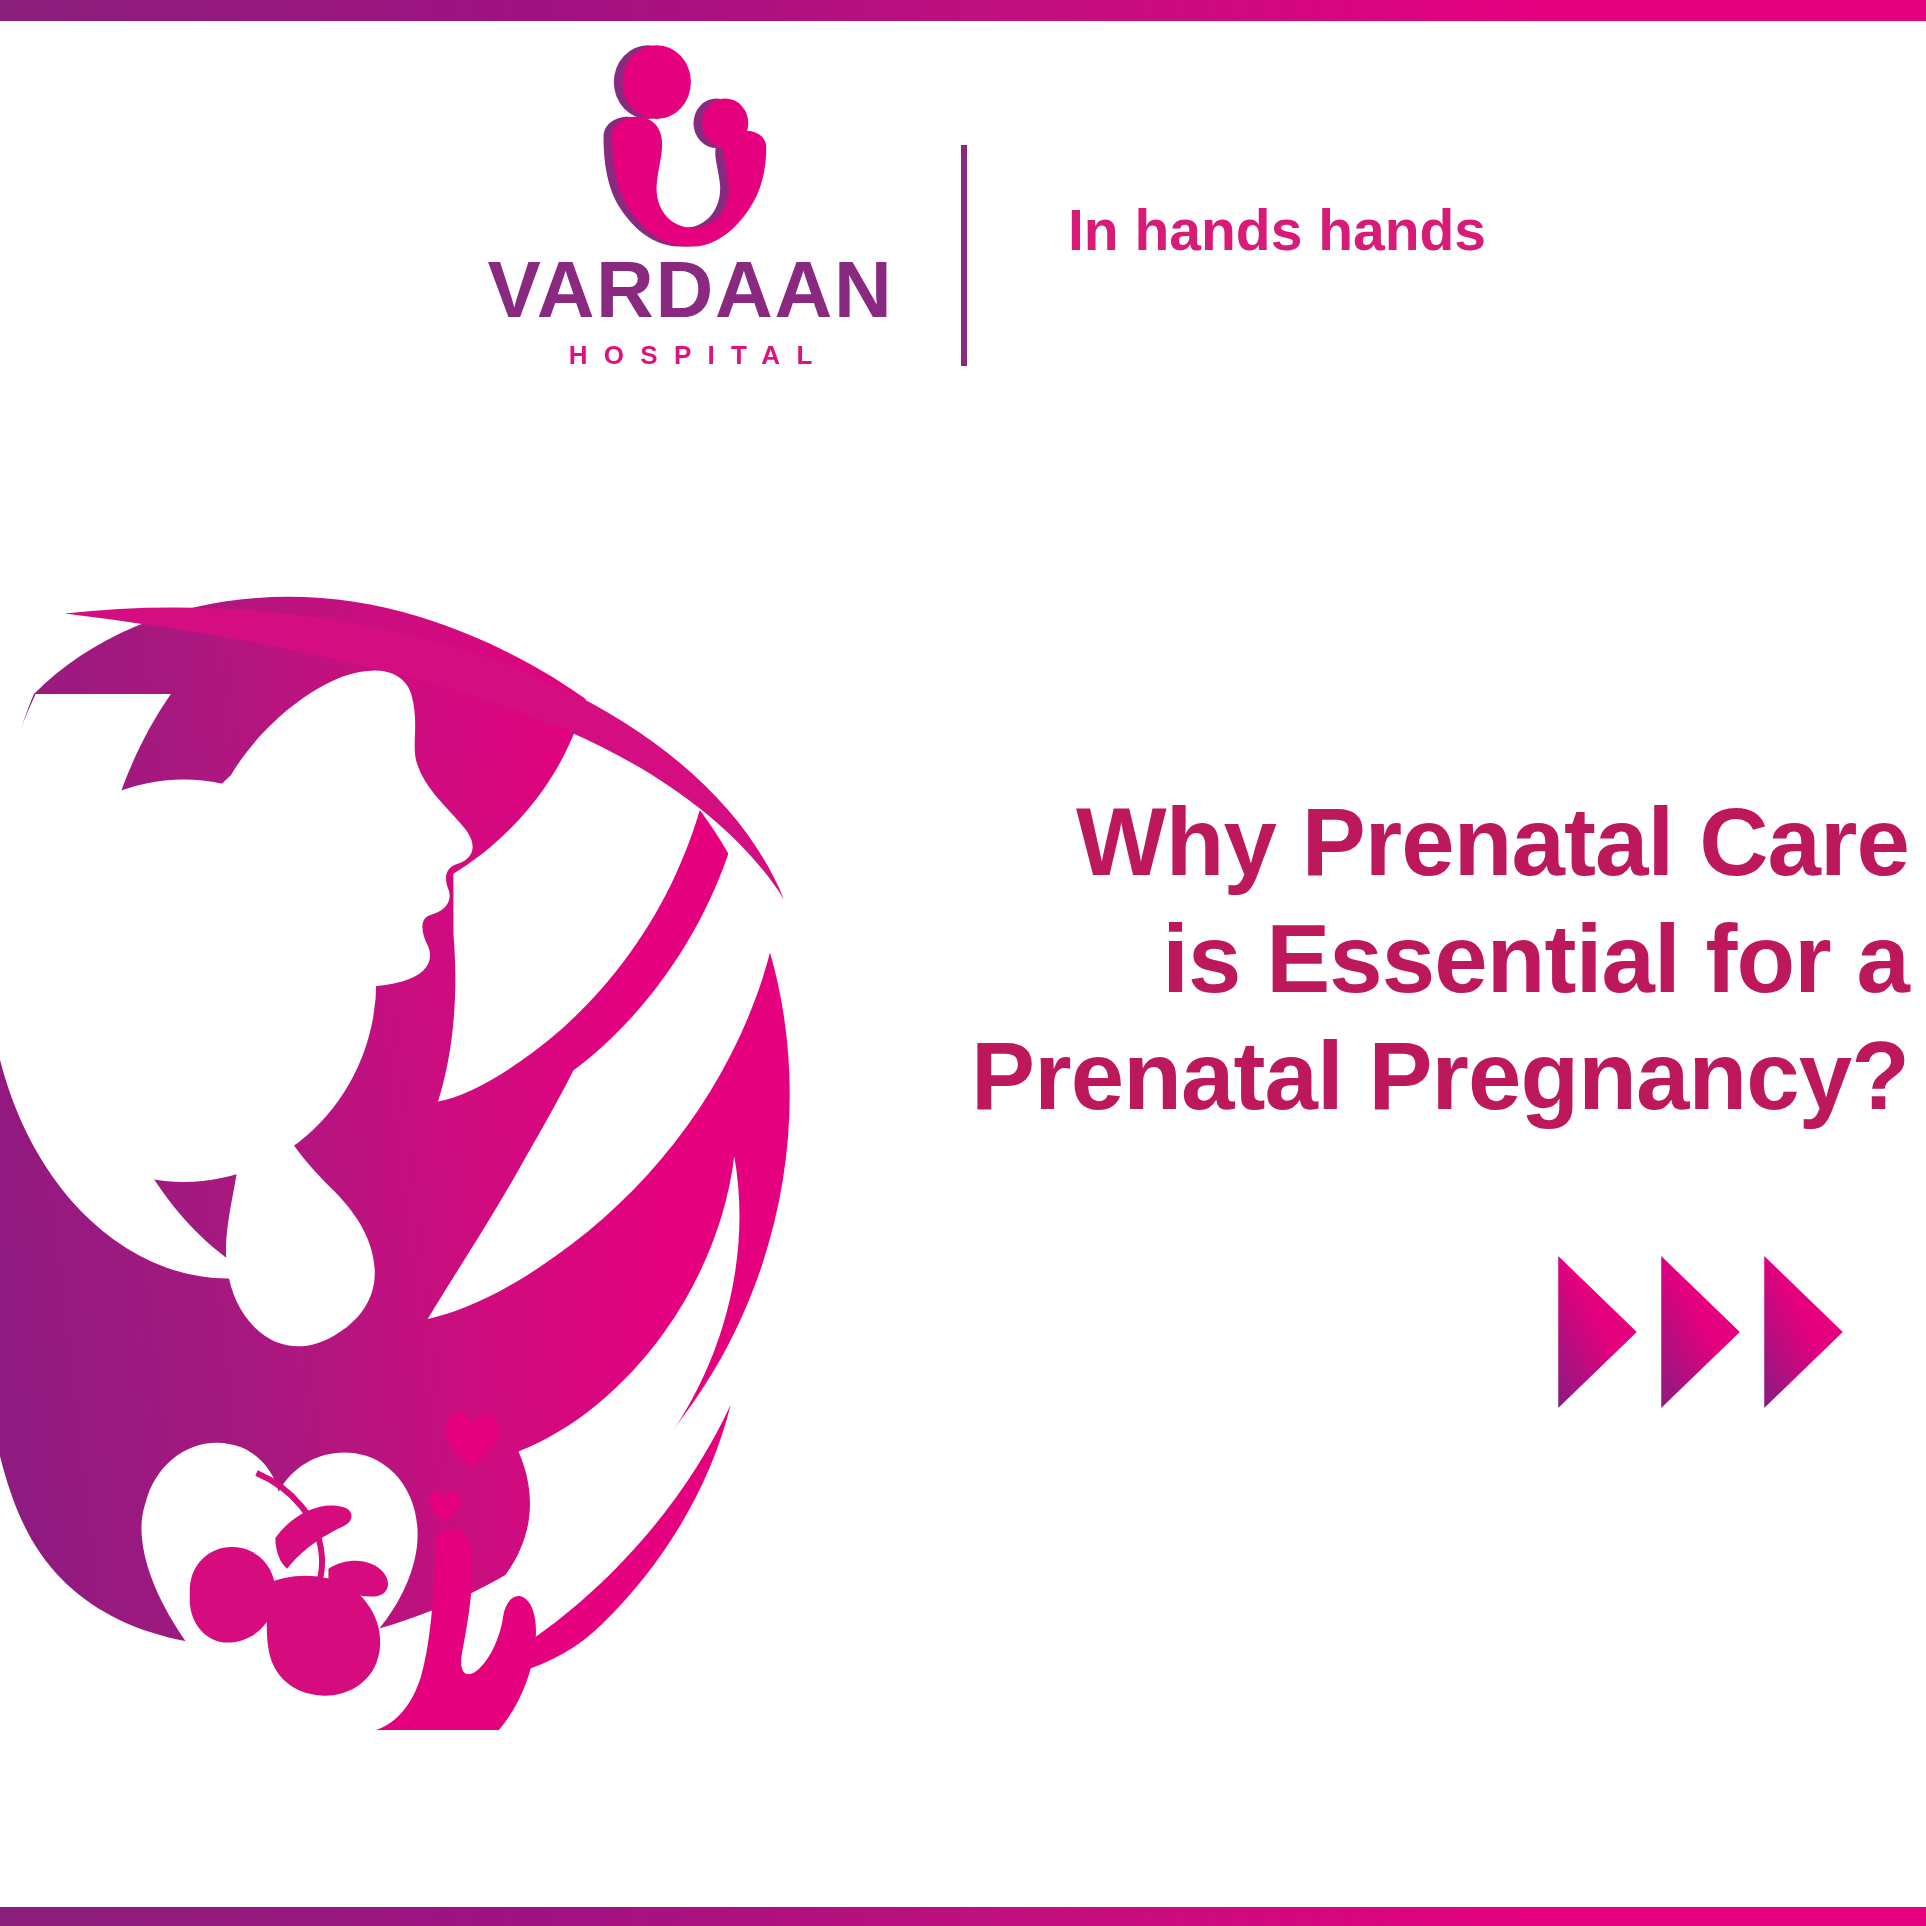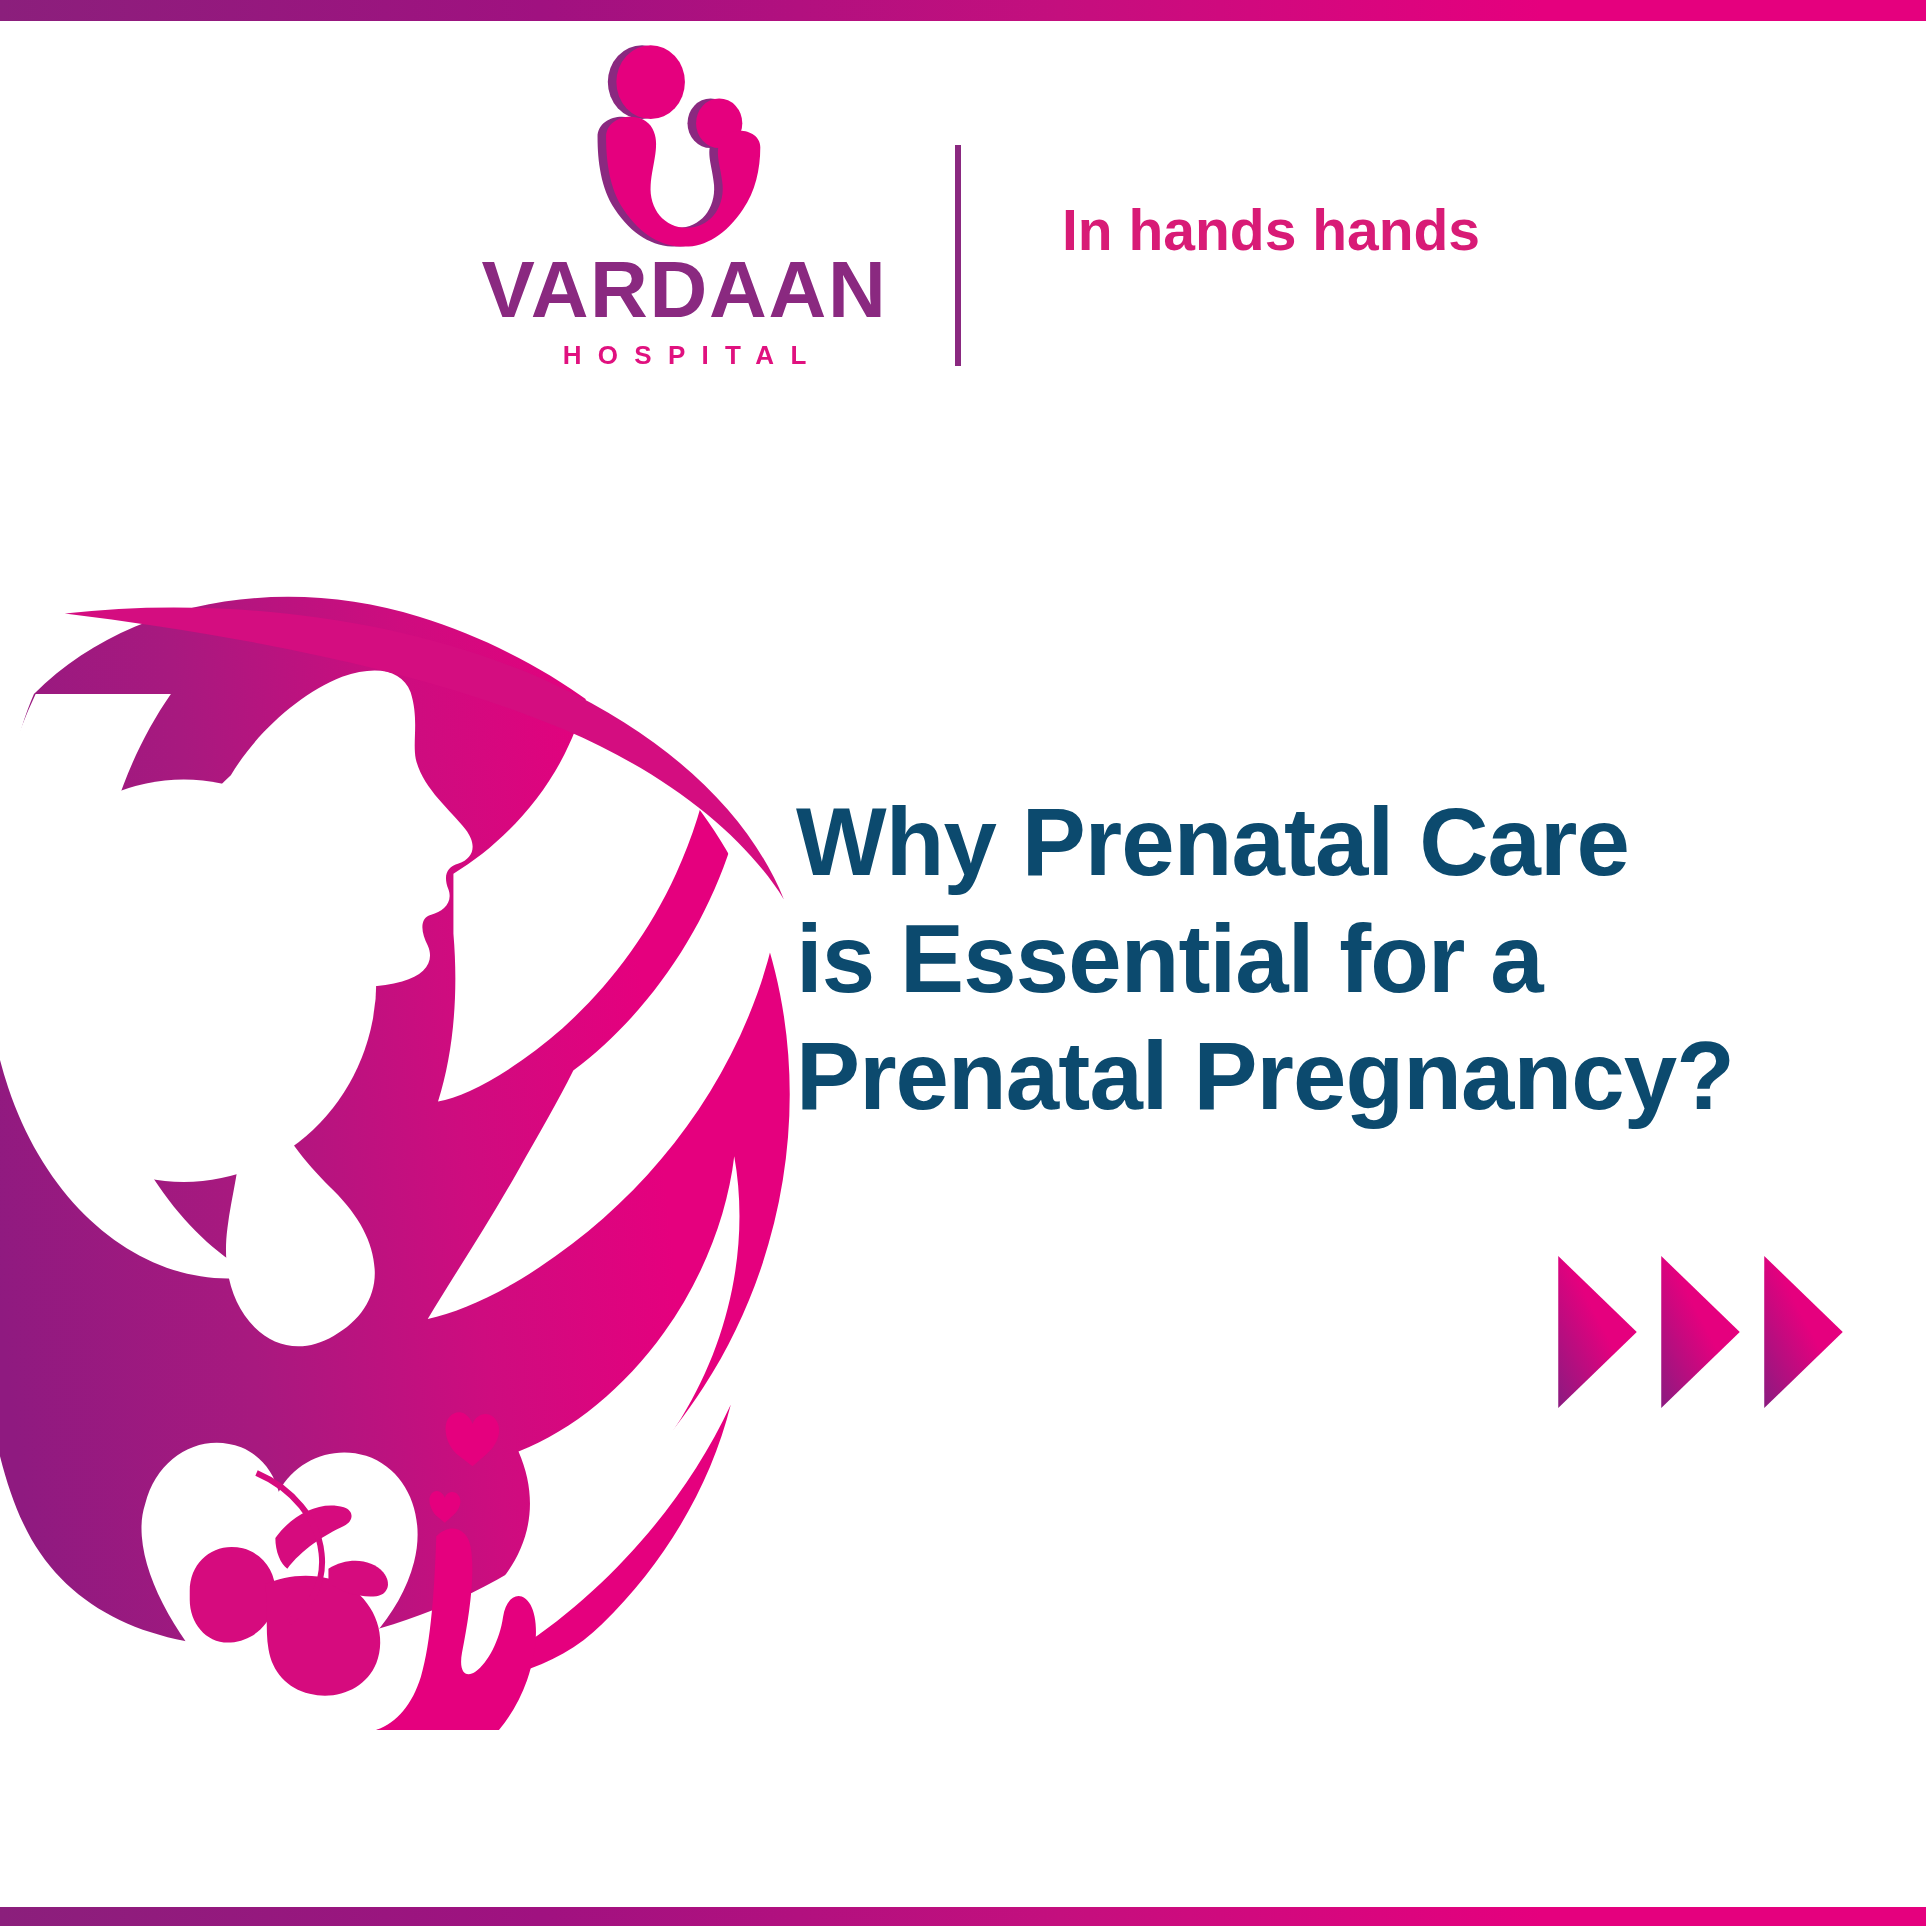--- a/index.html
+++ b/index.html
@@ -19,21 +19,21 @@
   
   .bar{
     position:absolute;left:0;width:1926px;
     background:linear-gradient(90deg,#8B1F7C 0%,#A01180 28%,#C40F7E 55%,#E5007E 80%,#E5007E 100%);
   }
   .bar-top{top:0;height:20.5px;}
   .bar-bottom{top:1907px;height:19px;}
 
   
   .header{
-    position:absolute;top:34px;left:0;width:1627px;height:325px;
+    position:absolute;top:34px;left:6px;width:1627px;height:325px;
   }
   .logo-block{
     position:absolute;left:479px;top:0;width:411px;height:325px;
   }
   .logo-mark{
     position:absolute;left:74px;top:6.8px;width:257px;height:214px;
   }
   .wordmark{
     position:absolute;left:0;top:216px;width:411px;
     text-align:center;
@@ -73,22 +73,22 @@
   .illustration{
     position:absolute;left:-26px;top:591px;
     width:839px;height:1139px;
   }
   .illustration svg{display:block;width:100%;height:100%;}
 
   
   .headline{
     position:absolute;left:796px;top:783px;
     width:1113px;
-    text-align:left;
-    color:#0c4a6e;
+    text-align:right;
+    color:#be185d;
     font-size:96px;
     font-weight:bold;
     line-height:1.22;
     letter-spacing:-0.9px;
   }
   .headline .ln{display:block;white-space:nowrap;}
 
   
   .chevrons{
     position:absolute;left:1558px;top:1250px;

